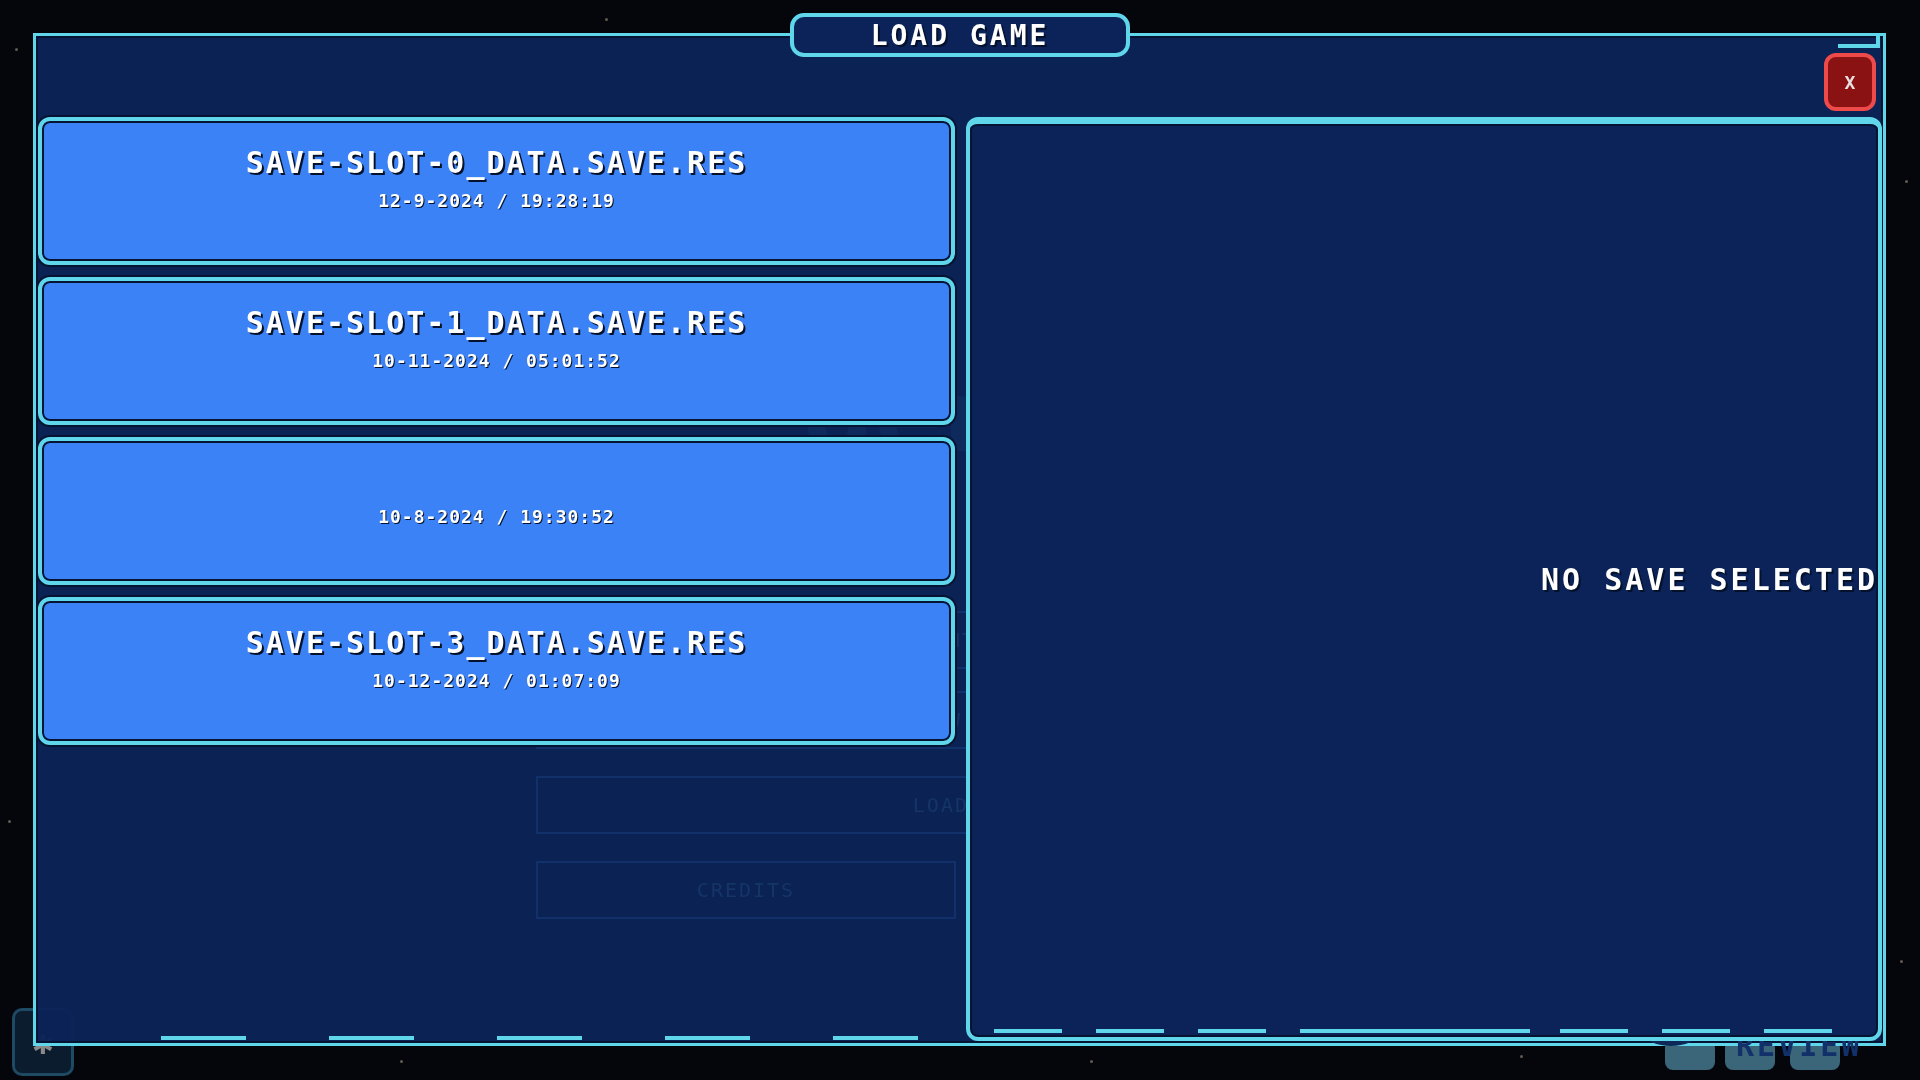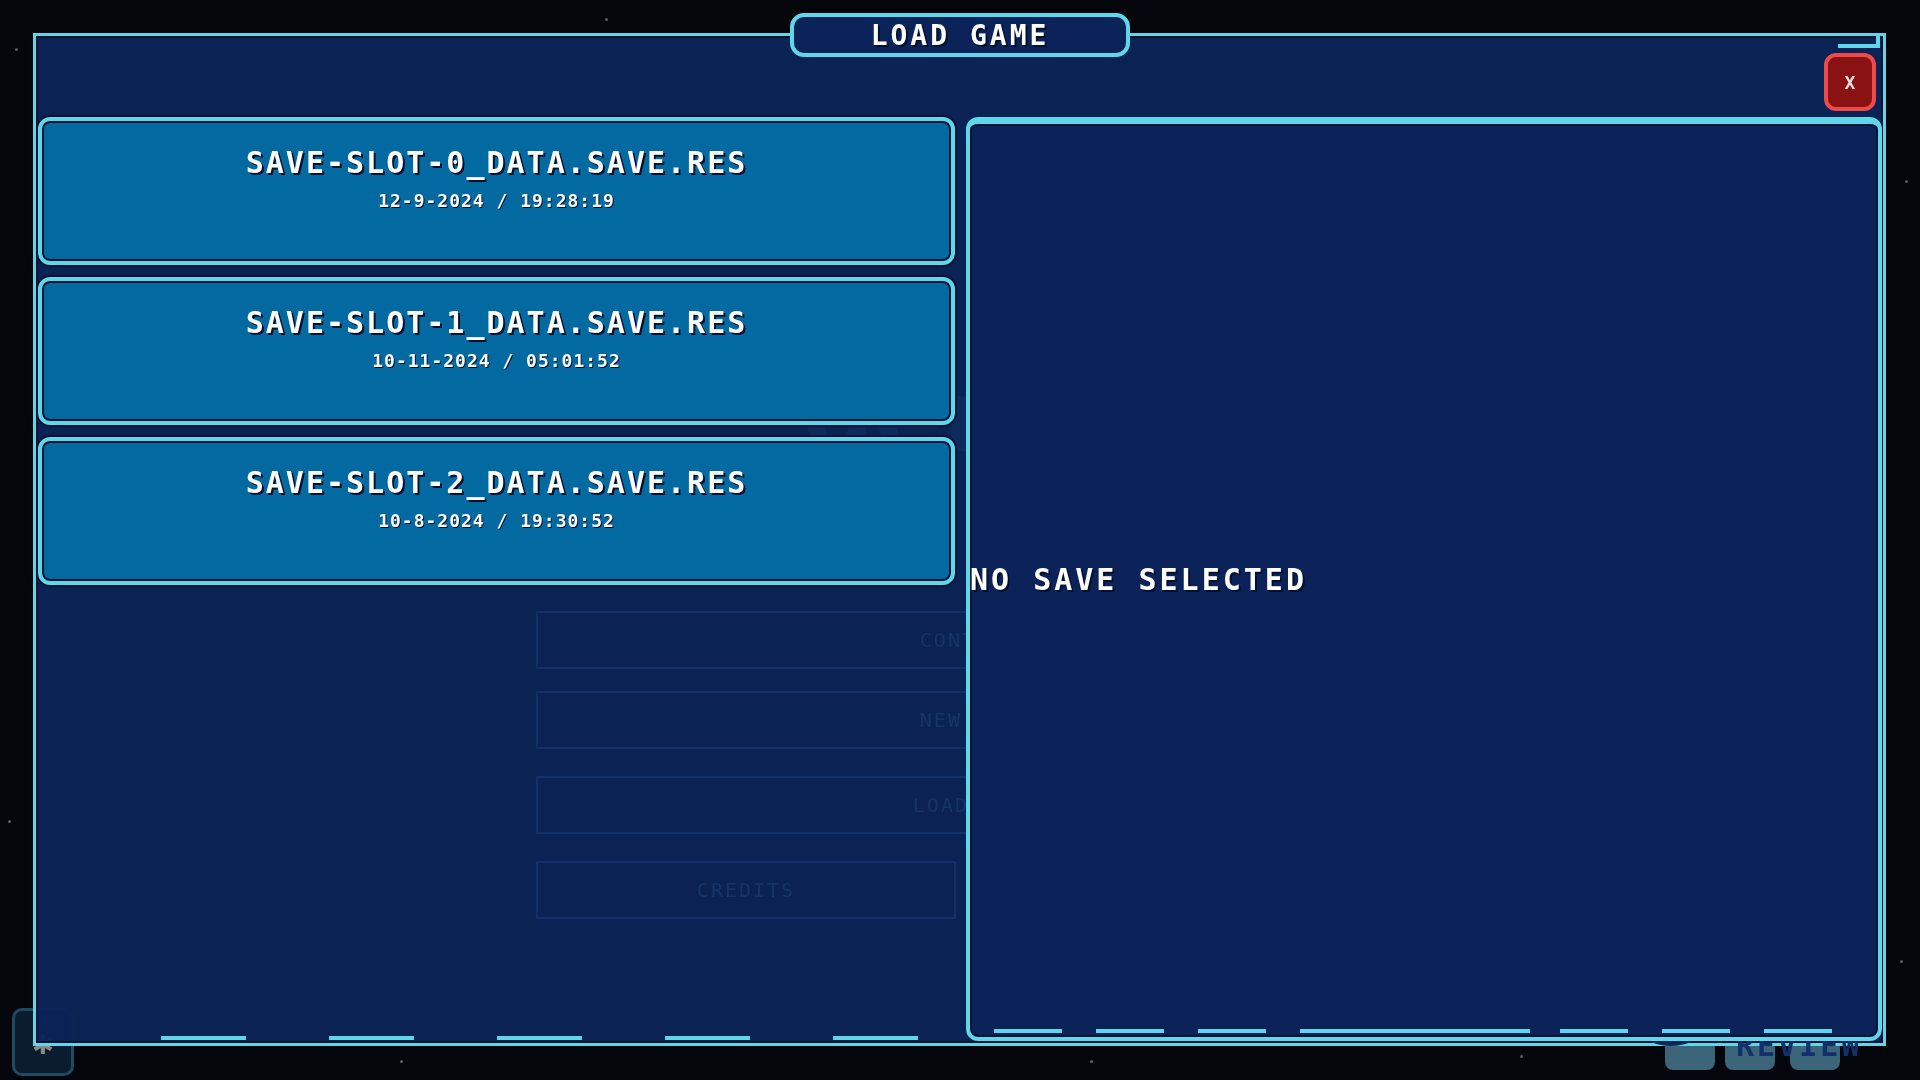--- a/index.html
+++ b/index.html
@@ -34,31 +34,31 @@
   .close-btn { position: absolute; left: 1824px; top: 53px; width: 52px; height: 58px;
                background: #8b1212; border: 4px solid #ef4a4a; border-radius: 12px;
                display:flex; align-items:center; justify-content:center; z-index: 5; cursor: pointer; }
   .close-btn span { font-size: 18px; font-weight: bold; color: #e8e0e0; }
 
   .tr-deco { position:absolute; left: 1838px; top: 36px; width: 42px; height: 12px; border-right: 4px solid #5fd6ea; border-bottom: 4px solid #5fd6ea; z-index: 4;}
 
   
   .slot-list { position: absolute; left: 38px; top: 117px; width: 917px; }
   .slot { position: relative; width: 917px; height: 148px; margin-bottom: 12px;
-          border: 4px solid #5fd6ea; border-radius: 12px; background: #0369a1;
+          border: 4px solid #5fd6ea; border-radius: 12px; background: #3b82f6;
           box-shadow: 0 0 0 2px #061433 inset, 0 0 0 2px #061433;
           display:flex; flex-direction: column; align-items:center; justify-content:center; cursor: pointer; }
   .slot-name { font-size: 30px; font-weight: bold; letter-spacing: 2px; color: #ffffff; text-shadow: 2px 2px 0 #03112b; margin-top: -26px; }
   .slot-date { font-size: 18px; font-weight: bold; letter-spacing: 1px; color: #ffffff; margin-top: 10px; text-shadow: 1px 1px 0 #03112b; }
 
   
   .preview { position: absolute; left: 966px; top: 117px; width: 916px; height: 924px;
              border: 4px solid #5fd6ea; border-top-width: 7px; border-radius: 12px; background: #0b2358;
              box-shadow: 0 0 0 2px #061433 inset; }
-  .preview-empty { position:absolute; left: 0; right: 0; top: 438px; text-align:left;
+  .preview-empty { position:absolute; left: 0; right: 0; top: 438px; text-align:right;
                    font-size: 30px; font-weight: bold; letter-spacing: 3px; color:#fff; text-shadow: 2px 2px 0 #03112b; }
   .preview .pdash { position:absolute; bottom: 4px; height: 4px; width: 68px; background:#5fd6ea; }
 </style>
 </head>
 <body>
 
 <div class="stars">
   <div class="star" style="left:15px;top:48px"></div>
   <div class="star" style="left:605px;top:18px"></div>
   <div class="star" style="left:980px;top:30px"></div>
@@ -112,22 +112,25 @@
 <div class="slot-list">
   <div class="slot">
     <div class="slot-name">SAVE-SLOT-0_DATA.SAVE.RES</div>
     <div class="slot-date">12-9-2024 / 19:28:19</div>
   </div>
   <div class="slot" style="">
     <div class="slot-name">SAVE-SLOT-1_DATA.SAVE.RES</div>
     <div class="slot-date">10-11-2024 / 05:01:52</div>
   </div>
   <div class="slot" style="margin-top:12px">
-    <div class="slot-name">SAVE-SLOT-2_DATA.SAVE.RES</div>
     <div class="slot-date">10-8-2024 / 19:30:52</div>
+  </div>
+  <div class="slot" style="margin-top:12px">
+    <div class="slot-name">SAVE-SLOT-3_DATA.SAVE.RES</div>
+    <div class="slot-date">10-12-2024 / 01:07:09</div>
   </div>
 </div>
 
 <div class="preview">
   <div class="preview-empty">NO SAVE SELECTED</div>
   <div class="pdash" style="left:24px;width:68px"></div>
   <div class="pdash" style="left:126px"></div>
   <div class="pdash" style="left:228px"></div>
   <div class="pdash" style="left:330px;width:230px"></div>
   <div class="pdash" style="left:590px"></div>

